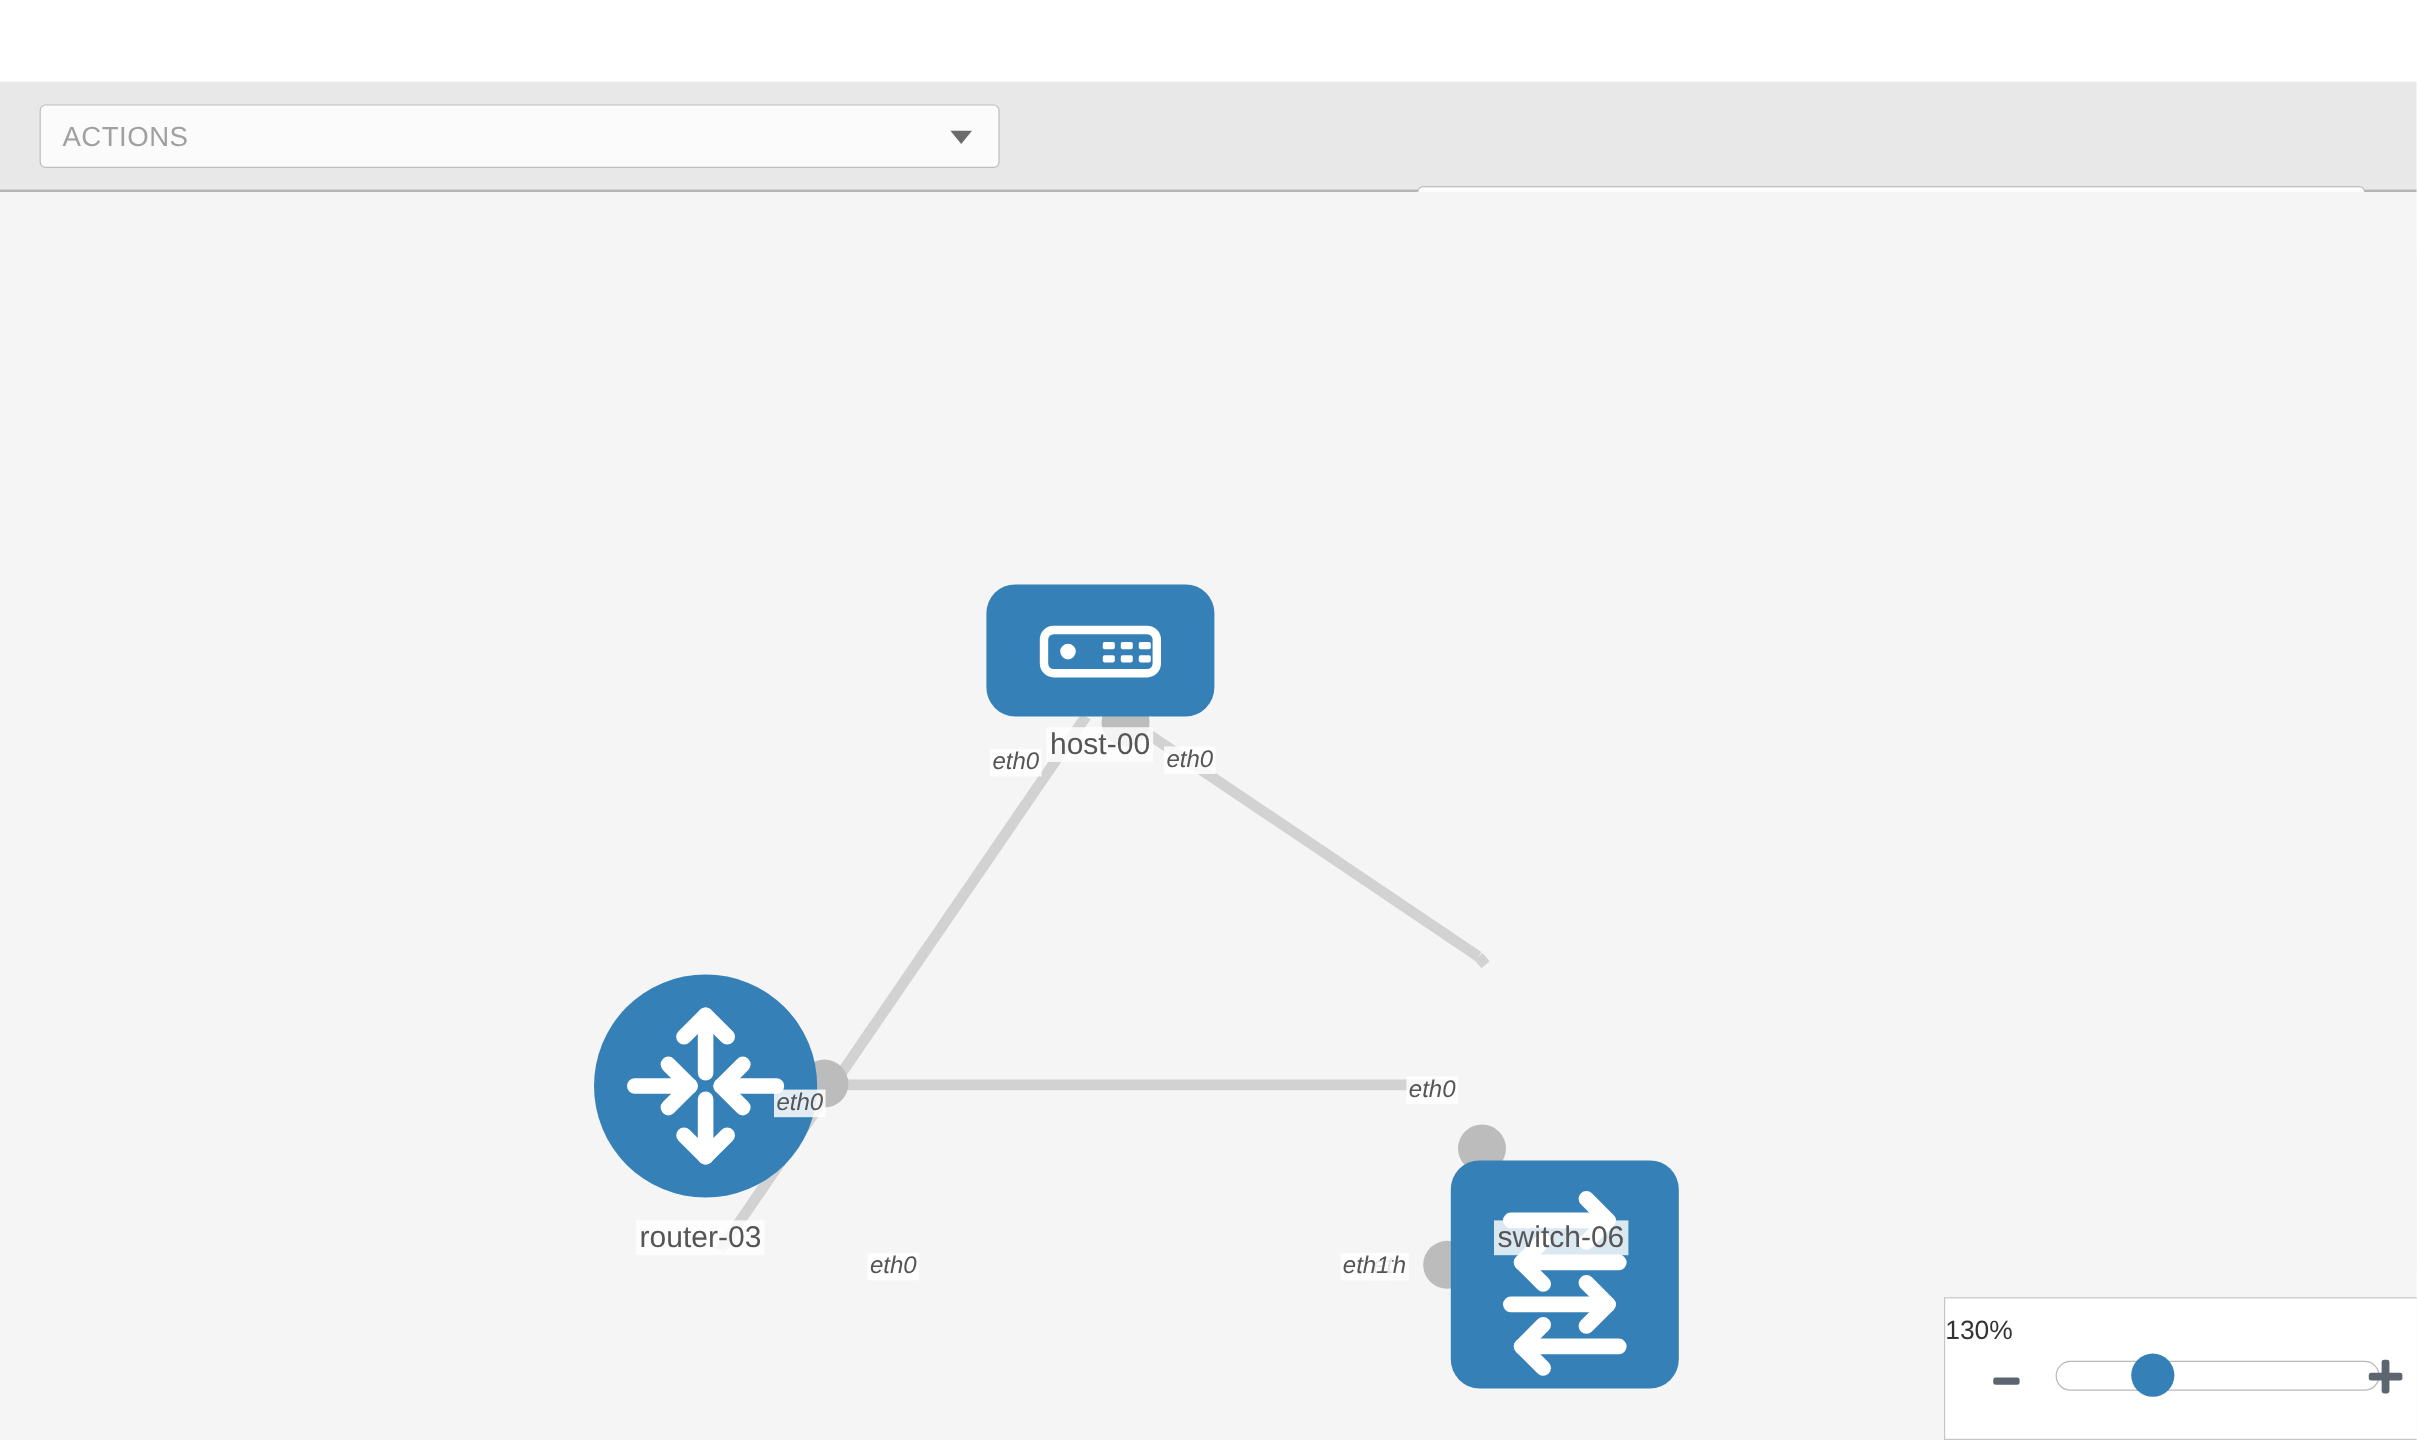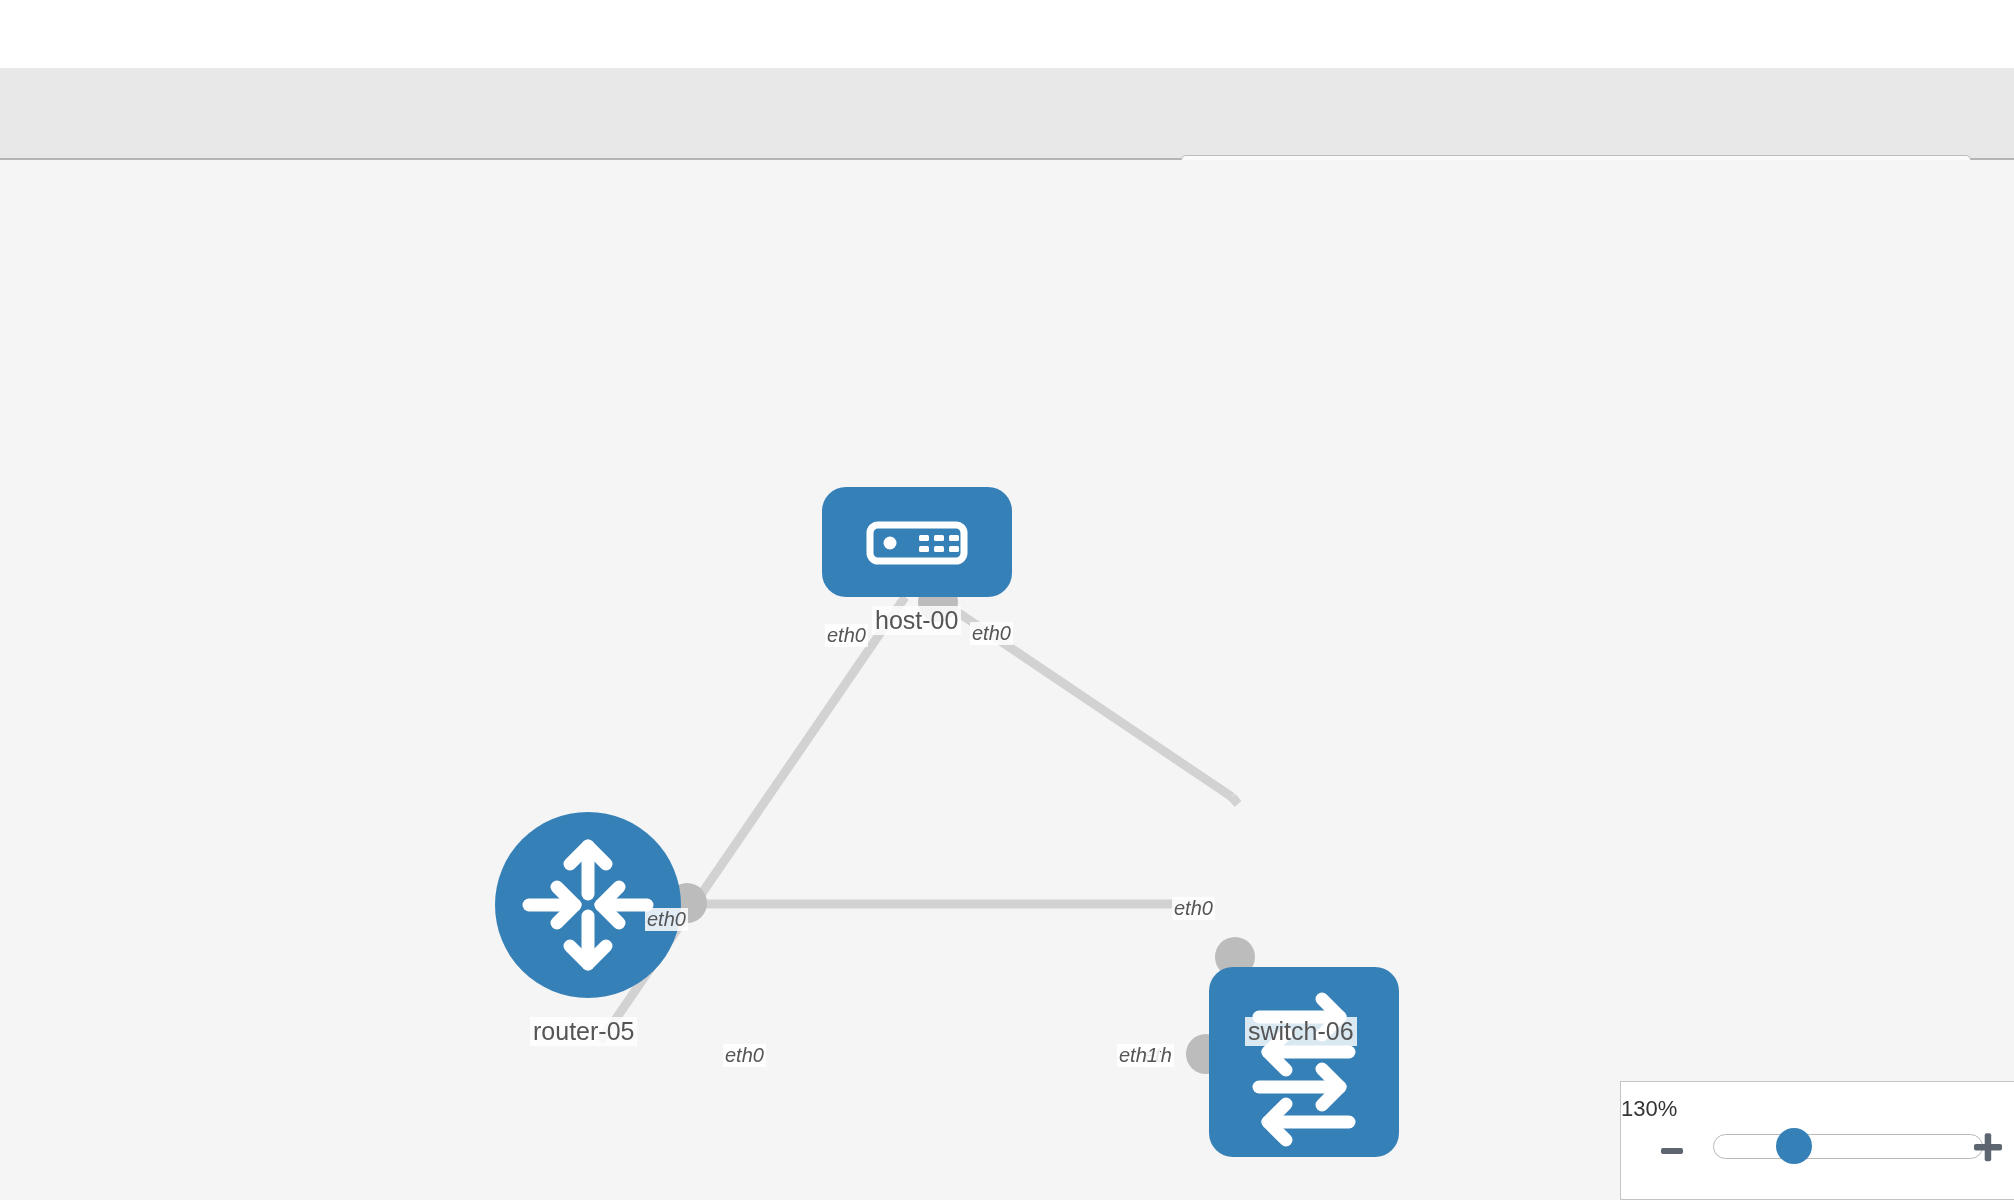--- a/index.html
+++ b/index.html
@@ -225,20 +225,24 @@
   }
 </style>
 </head>
 <body>
 
 <div id="app">
 
 
   <div class="toolbar">
 
+    <div class="actions-select">
+      <span class="label">ACTIONS</span>
+      <span class="caret"></span>
+    </div>
 
     <div class="tool-icon wrench">
       <svg width="46" height="46" viewBox="0 0 46 46" aria-hidden="true">
         <path d="M32.6 7.5 a11.5 11.5 0 0 0 -13.0 14.9 L8.4 33.6 a3.6 3.6 0 0 0 0 5.1 l0.5 0.5 a3.6 3.6 0 0 0 5.1 0 L25.2 28.0 a11.5 11.5 0 0 0 14.6 -13.4 l-6.6 6.6 l-5.6 -1.1 l-1.1 -5.6 Z" fill="#80868f"></path>
         <circle cx="11.6" cy="36.2" r="1.9" fill="#ffffff"></circle>
       </svg>
     </div>
 
     <div class="tool-icon key">
       <svg width="46" height="46" viewBox="0 0 46 46" aria-hidden="true">
@@ -300,21 +304,21 @@
             <polyline points="75,134 93,152 111,134"></polyline>
 
             <line x1="34" y1="93" x2="80" y2="93"></line>
             <polyline points="62,75 80,93 62,111"></polyline>
 
             <line x1="152" y1="93" x2="106" y2="93"></line>
             <polyline points="124,75 106,93 124,111"></polyline>
           </g>
         </svg>
       </div>
-      <div class="node-label" style="left:530px;top:845px;">router-05</div>
+      <div class="node-label" style="left:530px;top:845px;">router-03</div>
       <div class="iface-label" style="left:645px;top:736px;">eth0</div>
       <div class="iface-label" style="left:723px;top:872px;">eth0</div>
 
       <div class="port" style="left:1215px;top:765px;"></div>
       <div class="port" style="left:1186px;top:862px;"></div>
       <div class="node rounded" style="left:1209px;top:795px;width:190px;height:190px;">
         <svg width="190" height="190" viewBox="0 0 190 190" aria-hidden="true">
           <g fill="none" stroke="#ffffff" stroke-width="13" stroke-linecap="round" stroke-linejoin="round">
 
             <line x1="50" y1="50" x2="131" y2="50"></line>

